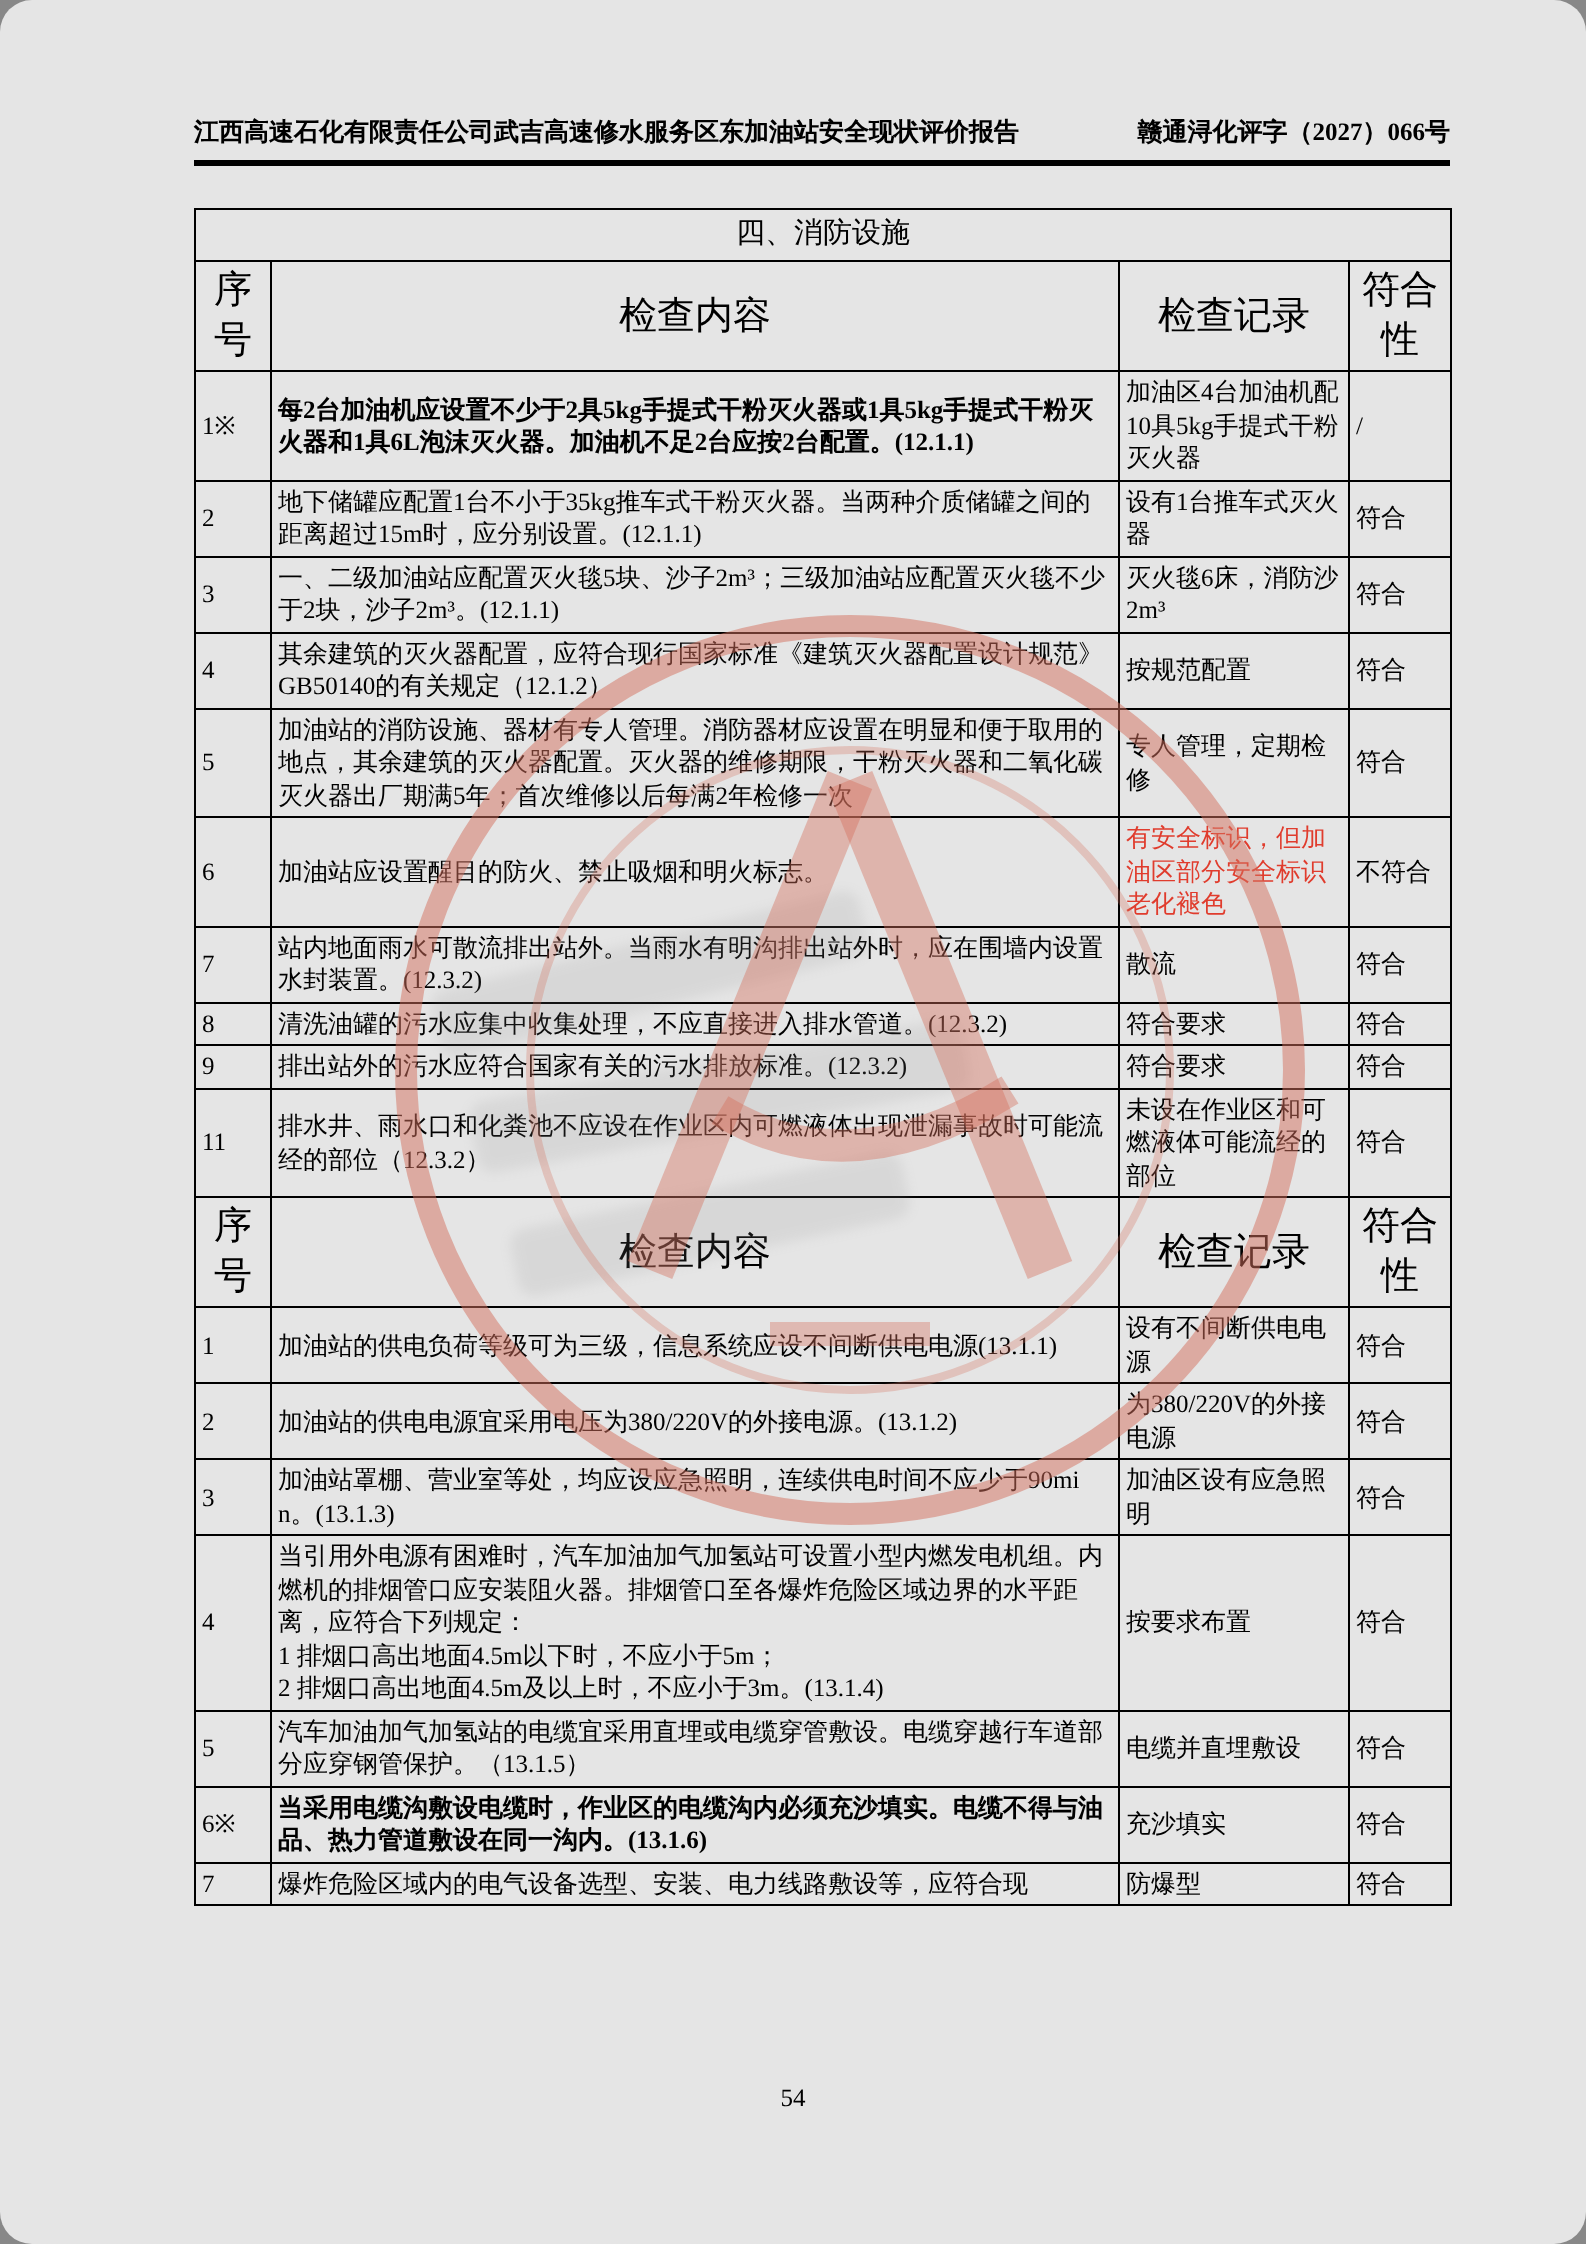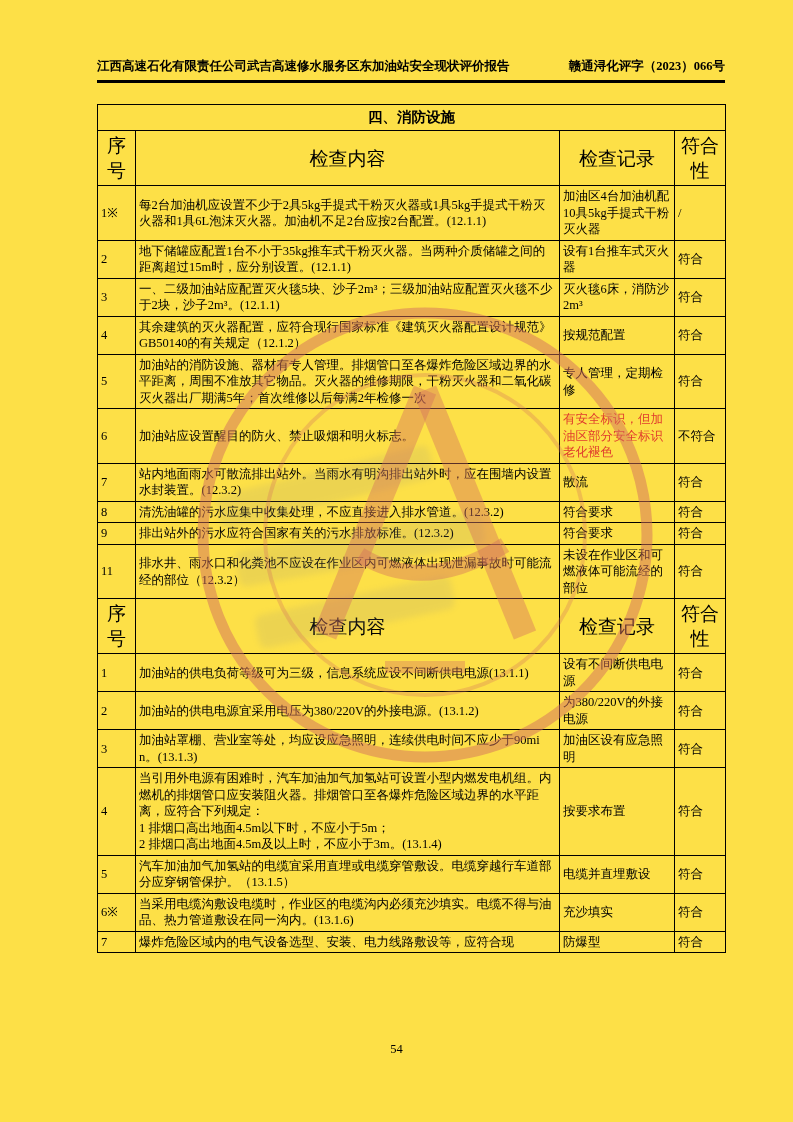--- a/index.html
+++ b/index.html
@@ -1,24 +1,25 @@
 <!DOCTYPE html>
 <html><head>
 <meta charset="utf-8">
 <style>
   * { box-sizing: border-box; }
   body { margin:0; background:#888; }
   .page {
     position: relative;
     width: 793px; height: 1122px;
     margin: 0 auto;
-    background: #fde047;
+    background: #e5e5e5;
     font-family: "Liberation Serif", "DejaVu Serif", serif;
     color: #000;
     overflow: hidden;
+    border-radius: 16px;
   }
   .doc-header {
     position: absolute; top: 58px; left: 97px; width: 628px;
     display: flex; justify-content: space-between; align-items: flex-end;
     font-weight: bold; font-size: 12.5px; white-space: nowrap;
   }
   .header-rule {
     position: absolute; top: 80px; left: 97px; width: 628px;
     border-top: 3px solid #000;
   }
@@ -28,27 +29,27 @@
     width: 628px; font-size: 12.5px;
   }
   td {
     border: 1px solid #000;
     padding: 2px 3px;
     vertical-align: middle;
     line-height: 1.32;
     word-break: break-all;
   }
   .section-title td {
-    text-align: center; font-weight: bold; font-size: 14.5px;
+    text-align: center; font-weight: normal; font-size: 14.5px;
     padding: 3px 0;
   }
   .col-hdr td { text-align: center; font-size: 19px; padding: 2px 0; }
   .c-no, .c-record, .c-compliance { text-align: left; }
   .c-content { text-align: left; white-space: pre-wrap; }
-  tr.bold-content td.c-content { font-weight: normal; }
+  tr.bold-content td.c-content { font-weight: bold; }
   .red { color: #e03c2d; }
   .page-footer {
     position: absolute; top: 1042px; left: 0; width: 100%;
     text-align: center; font-size: 12.5px;
   }
   
   .watermark {
     position: absolute; top: 295px; left: 185px;
     width: 480px; height: 480px;
     pointer-events: none; z-index: 5;
@@ -59,21 +60,21 @@
     pointer-events: none; z-index: 4;
   }
 </style>
 </head>
 <body>
 
 <div class="page">
 
   <div class="doc-header">
     <span>江西高速石化有限责任公司武吉高速修水服务区东加油站安全现状评价报告</span>
-    <span>赣通浔化评字（2023）066号</span>
+    <span>赣通浔化评字（2027）066号</span>
   </div>
   <div class="header-rule"></div>
 
   <div class="gray-mark" style="left:215px; top:470px; width:220px; height:34px; transform:rotate(-14deg);"></div>
   <div class="gray-mark" style="left:235px; top:530px; width:250px; height:36px; transform:rotate(-10deg);"></div>
   <div class="gray-mark" style="left:255px; top:595px; width:200px; height:34px; transform:rotate(-12deg);"></div>
   <svg class="watermark" viewBox="0 0 480 480">
     <circle cx="240" cy="240" r="222" fill="none" stroke="#d4705e" stroke-width="11" opacity="0.50"></circle>
     <circle cx="240" cy="240" r="160" fill="none" stroke="#d4705e" stroke-width="4" opacity="0.30"></circle>
     <path d="M240 95 L140 340" fill="none" stroke="#d4705e" stroke-width="24" opacity="0.42"></path>
@@ -120,21 +121,21 @@
           <td class="c-compliance">符合</td>
         </tr>
         <tr>
           <td class="c-no">4</td>
           <td class="c-content">其余建筑的灭火器配置，应符合现行国家标准《建筑灭火器配置设计规范》GB50140的有关规定（12.1.2）</td>
           <td class="c-record">按规范配置</td>
           <td class="c-compliance">符合</td>
         </tr>
         <tr>
           <td class="c-no">5</td>
-          <td class="c-content">加油站的消防设施、器材有专人管理。排烟管口至各爆炸危险区域边界的水平距离，周围不准放其它物品。灭火器的维修期限，干粉灭火器和二氧化碳灭火器出厂期满5年；首次维修以后每满2年检修一次</td>
+          <td class="c-content">加油站的消防设施、器材有专人管理。消防器材应设置在明显和便于取用的地点，其余建筑的灭火器配置。灭火器的维修期限，干粉灭火器和二氧化碳灭火器出厂期满5年；首次维修以后每满2年检修一次</td>
           <td class="c-record">专人管理，定期检修</td>
           <td class="c-compliance">符合</td>
         </tr>
         <tr>
           <td class="c-no">6</td>
           <td class="c-content">加油站应设置醒目的防火、禁止吸烟和明火标志。</td>
           <td class="c-record red">有安全标识，但加油区部分安全标识老化褪色</td>
           <td class="c-compliance">不符合</td>
         </tr>
         <tr>

